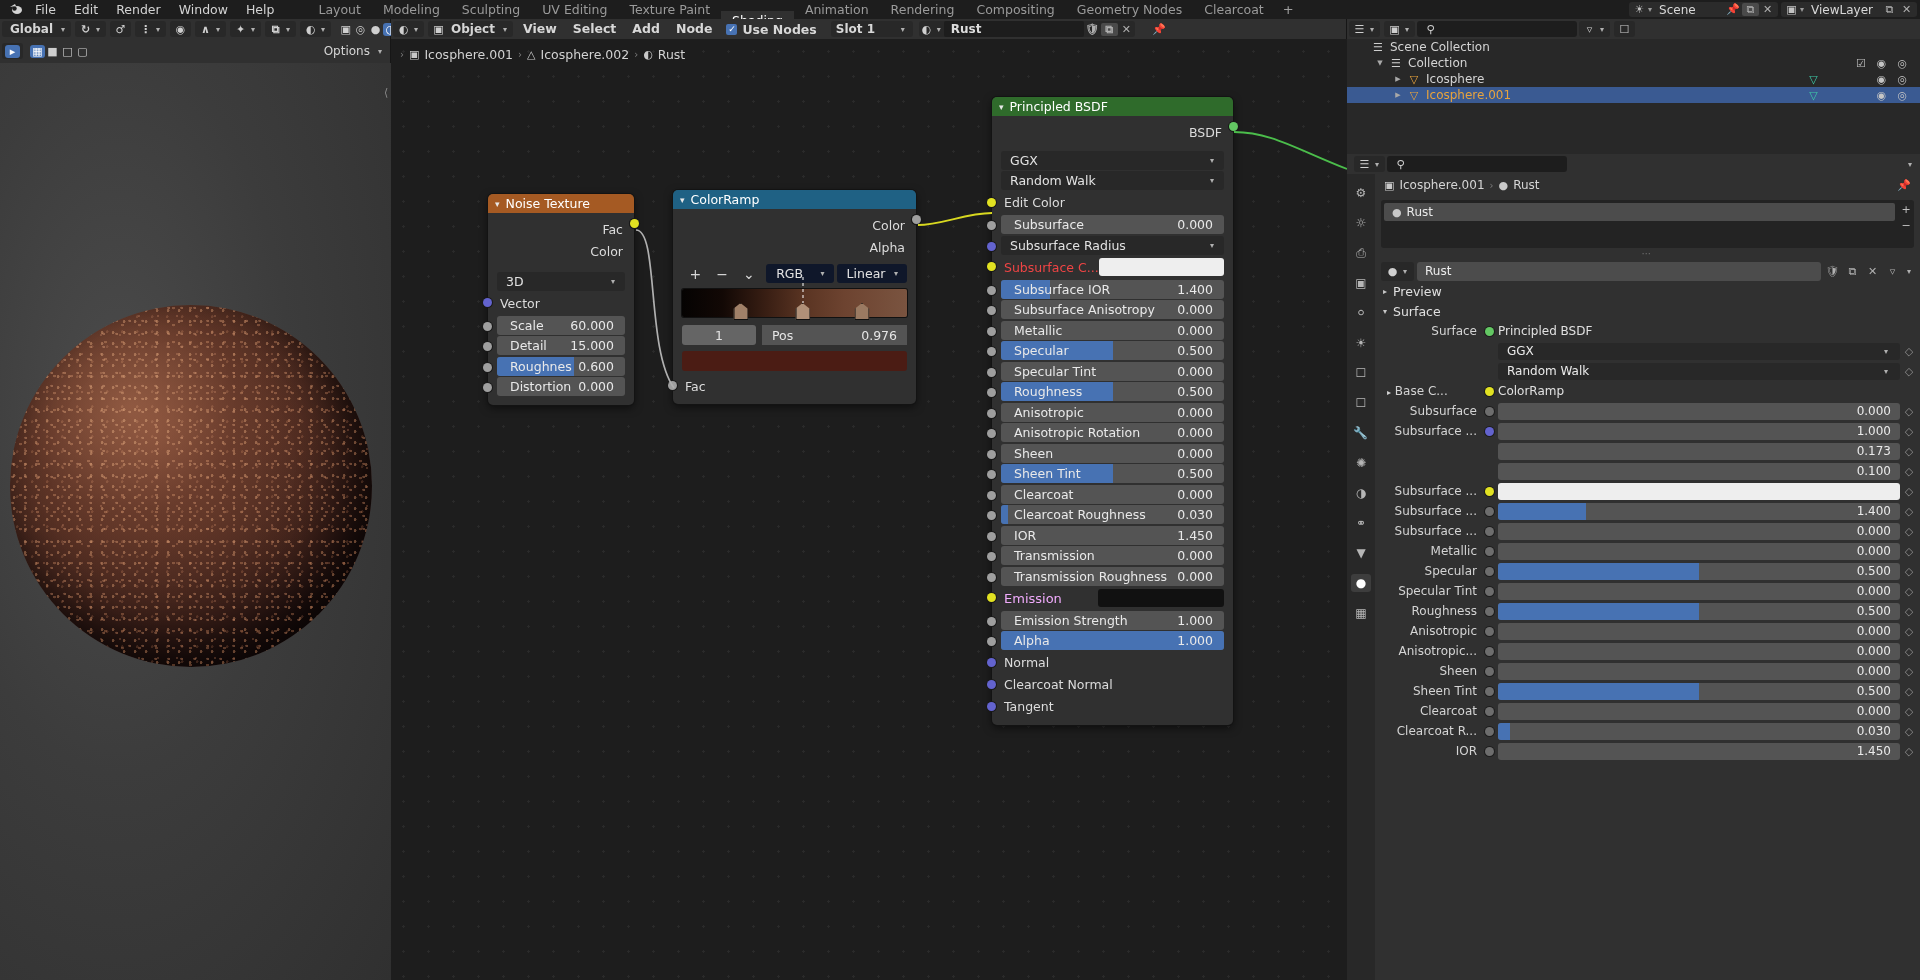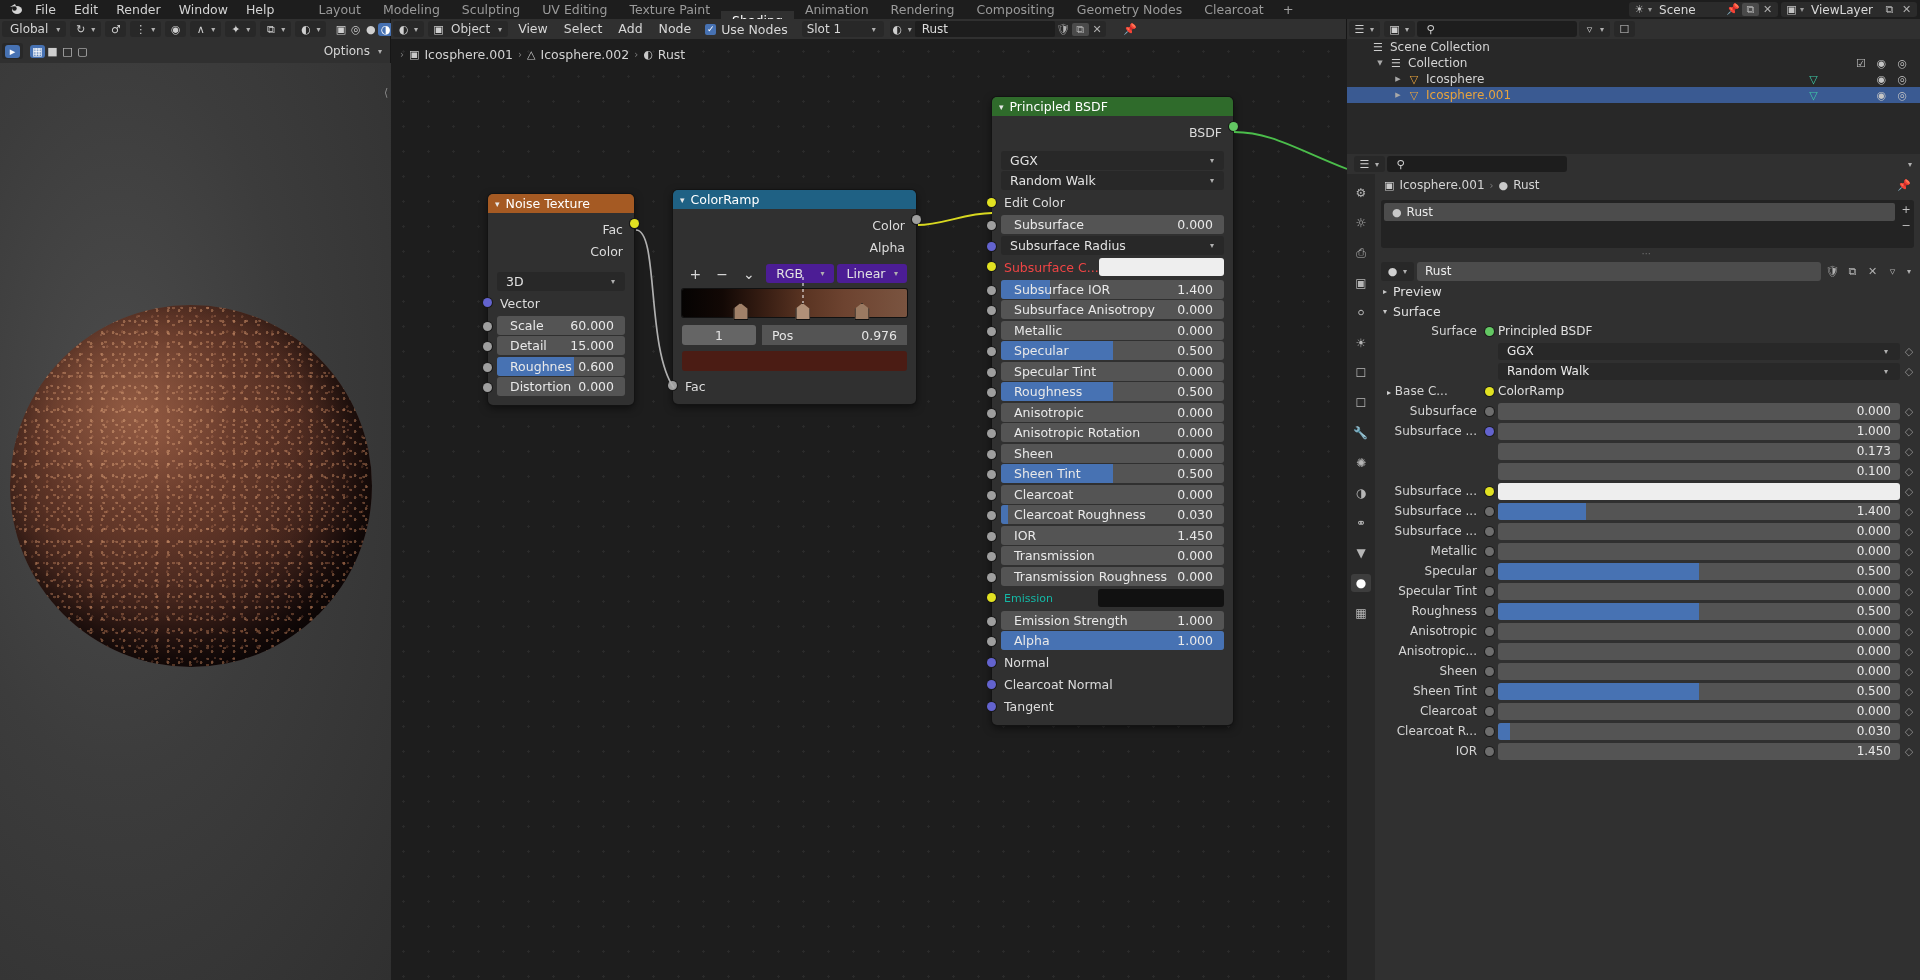--- a/index.html
+++ b/index.html
@@ -32,21 +32,21 @@
     display:flex; align-items:center; height:15px; background:#2b2b2b; border-radius:3px;
     margin-right: 3px; padding: 0 2px;
   }
   .tb-icon { width: 17px; text-align:center; color:#c3c3c3; font-size:11px; }
   .tb-caret { font-size: 8px; color:#999; padding-right:3px;}
   .tb-text { color:#d8d8d8; font-size:12px; padding: 0 8px 0 4px; min-width:70px;}
   .tb-btn { width:17px; text-align:center; color:#b0b0b0; font-size:11px;}
   .tb-btn.on { background:#4a4a4a; border-radius:2px;}
 
   
-  .row2 { position:absolute; top:19px; left:0; width:1592px; height:20px; }
+  .row2 { position:absolute; top:19px; left:0; width:1592px; height:20px;font-weight:bold; }
   .hdr { position:absolute; top:0; height:20px; background:#303030; display:flex; align-items:center; }
   .hdr-3d { left:0; width:391px; border-right:1px solid #161616;}
   .hdr-node { left:391px; width:956px; border-right:1px solid #161616;}
   .hdr-out { left:1347px; width:573px; }
   .ctl {
     display:flex; align-items:center; height:16px; background:#282828; border-radius:3px;
     margin: 0 2px; padding: 0 3px; color:#d5d5d5; font-size:12px; white-space:nowrap;
   }
   .ctl.flat { background: transparent; }
   .ctl-lbl { padding: 0 5px; }
@@ -144,21 +144,21 @@
   .dropdown {
     height:19px; margin:1.5px 9px; border-radius:3px; background:#282828;
     display:flex; align-items:center; justify-content:space-between;
     padding: 0 7px 0 9px; font-size:12.5px; color:#e2e2e2;
   }
   .swatch { height:18px; margin:2px 9px; border-radius:3px; }
 
   
   .cr-tools { display:flex; align-items:center; gap:0px; padding: 6px 9px 4px 9px; }
   .cr-btn { width:27px; text-align:center; font-size:14px; color:#d8d8d8; }
-  .cr-sel { height:19px; border-radius:3px; background:#4c1d95; display:flex; align-items:center;
+  .cr-sel { height:19px; border-radius:3px; background:#0f172a; display:flex; align-items:center;
             justify-content:space-between; padding:0 6px 0 10px; font-size:12.5px; color:#e2e2e2;}
   .cr-gradient { height:28px; margin:2px 9px 0 9px; border-radius:2px; position:relative;
                  box-shadow: 0 0 0 1px #111; }
   .cr-stop { position:absolute; bottom:-3px; width:15px; height:17px; transform:translateX(-50%); }
   .cr-stop .head { width:15px; height:17px; background:#9a7a64; border:1.5px solid #0f0f0f;
                    clip-path: polygon(50% 0%, 100% 35%, 100% 100%, 0% 100%, 0% 35%); }
   .cr-stop.active .line { position:absolute; left:50%; bottom:17px; width:1px; height:26px;
                    background: repeating-linear-gradient(#fff 0 3px, transparent 3px 6px); }
   .cr-row { display:flex; gap:6px; padding: 8px 9px 0 9px; }
   .cr-idx { width:74px; height:20px; background:#656565; border-radius:3px;
@@ -695,21 +695,21 @@
               <span class="sock grey" style="left: -5px; top: 6px;"></span>
               <div class="field">
                 <span class="fill" style="width:0%"></span>
                 <span class="fl">Transmission Roughness</span>
                 <span class="fv">0.000</span>
               </div>
             </div>
             <div style="position: relative;">
               <span class="sock yellow" style="left: -5px; top: 6px;"></span>
               <div style="height: 22px; display: flex; align-items: center;">
-                <span style="padding-left: 12px; font-size: 11px; color: #14b8a6; white-space: nowrap;">Emission</span>
+                <span style="padding-left: 12px; font-size: 13px; color: #f0abfc; white-space: nowrap;">Emission</span>
                 <span style="margin-left: auto; margin-right: 9px; width: 126px; height: 18px; border-radius: 3px; background: rgb(17, 17, 17);"></span>
               </div>
             </div>
             <div style="position: relative;">
               <span class="sock grey" style="left: -5px; top: 6px;"></span>
               <div class="field">
                 <span class="fill" style="width:0%"></span>
                 <span class="fl">Emission Strength</span>
                 <span class="fv">1.000</span>
               </div>

